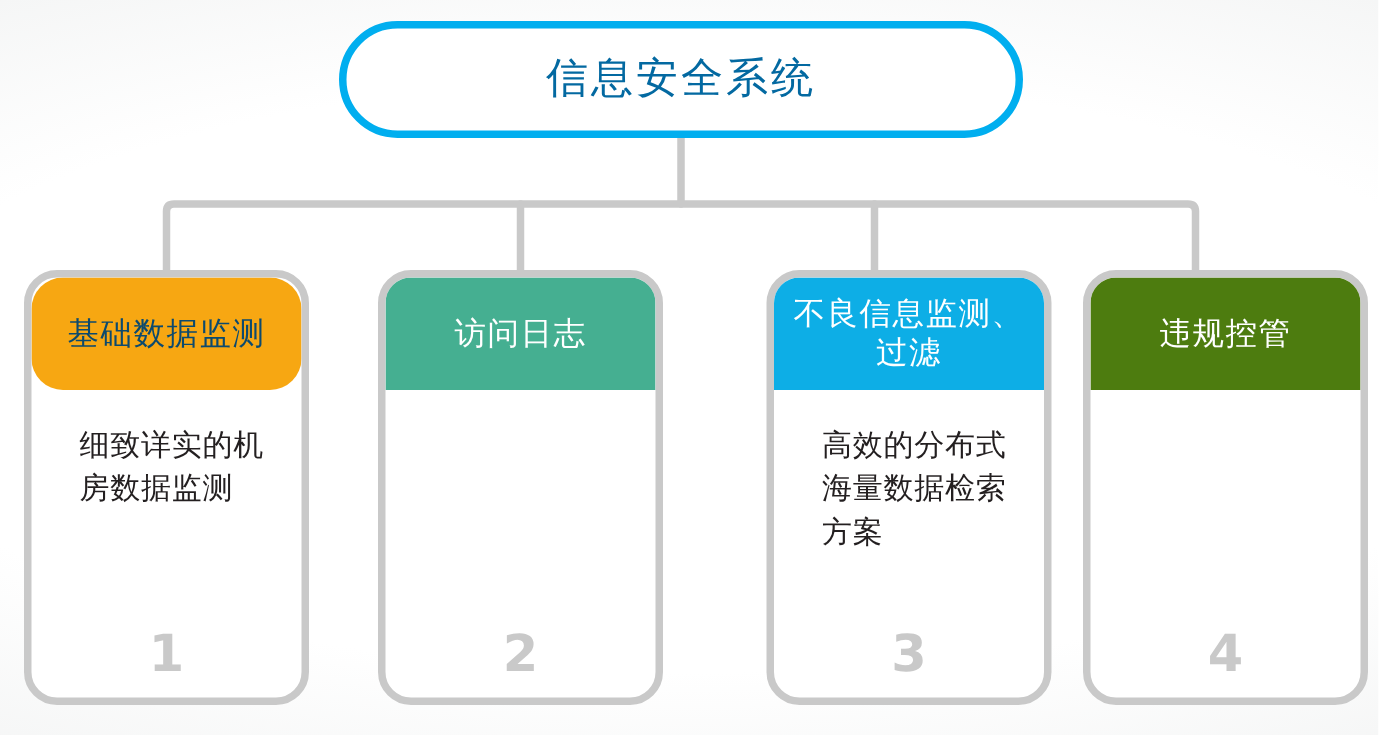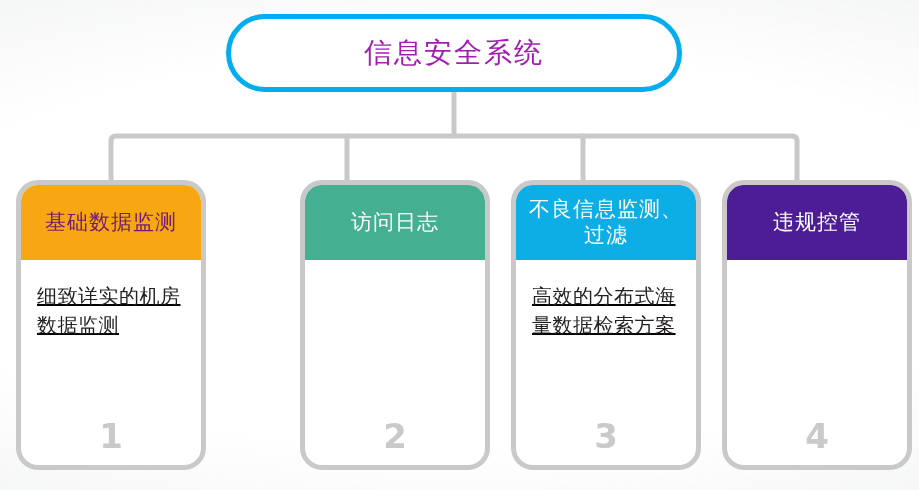--- a/index.html
+++ b/index.html
@@ -82,23 +82,22 @@
     font-size: 21px;
     line-height: 1.22;
     letter-spacing: 1px;
     padding: 0 6px;
     box-sizing: border-box;
     border-radius: 15px 15px 0 0;
   }
   .card-body {
     position: relative;
     height: 205px;
-    padding: 22px 16px 0 16px;
+    padding: 22px 16px 0 32px;
     box-sizing: border-box;
-    text-decoration: underline;
   }
   .card-desc {
     color: #231F20;
     font-size: 20px;
     line-height: 1.45;
     letter-spacing: 0.5px;
   }
   .card-number {
     position: absolute;
     left: 0;
@@ -106,21 +105,21 @@
     bottom: 12px;
     text-align: center;
     color: #C9C9C9;
     font-size: 34px;
     font-weight: bold;
     line-height: 1;
   }
 
   
   #card-0 { left: 16px; }
-  #card-1 { left: 252px; margin-left: 48px; }
+  #card-1 { left: 252px; }
   #card-2 { left: 511px; }
   #card-3 { left: 722px; }
 </style>
 </head>
 <body>
 
 <div id="stage">
 
   <div class="bg-wash"></div>
 
@@ -130,25 +129,25 @@
       <path d="M 454 92 L 454 136"></path>
 
       <path d="M 111 183 L 111 141 Q 111 136 116 136 L 792 136 Q 797 136 797 141 L 797 183"></path>
 
       <path d="M 347 183 L 347 136"></path>
       <path d="M 583 183 L 583 136"></path>
     </g>
   </svg>
 
   <div class="root-node" style="border-color: rgb(0, 174, 239); background-color: rgb(255, 255, 255);">
-    <span class="root-label" style="color: #a21caf; font-family: Liberation Serif, serif;">信息安全系统</span>
+    <span class="root-label" style="color: #0369a1; font-family: Liberation Serif, serif;">信息安全系统</span>
   </div>
 
   <div class="card" id="card-0">
-    <div class="card-header" style="background-color: rgb(247, 167, 18); color: #701a75;">基础数据监测</div>
+    <div class="card-header" style="background-color: rgb(247, 167, 18); color: #0c4a6e; border-radius: 21px;">基础数据监测</div>
     <div class="card-body">
       <div class="card-desc">细致详实的机房数据监测</div>
       <div class="card-number" style="color: rgb(201, 201, 201);">1</div>
     </div>
   </div>
 
   <div class="card" id="card-1">
     <div class="card-header" style="background-color: rgb(69, 175, 145); color: rgb(255, 255, 255);">访问日志</div>
     <div class="card-body">
       <div class="card-number" style="color: rgb(201, 201, 201);">2</div>
@@ -157,19 +156,19 @@
 
   <div class="card" id="card-2">
     <div class="card-header" style="background-color: rgb(13, 174, 230); color: rgb(255, 255, 255);">不良信息监测、过滤</div>
     <div class="card-body">
       <div class="card-desc">高效的分布式海量数据检索方案</div>
       <div class="card-number" style="color: rgb(201, 201, 201);">3</div>
     </div>
   </div>
 
   <div class="card" id="card-3">
-    <div class="card-header" style="background-color: #4c1d95; color: rgb(255, 255, 255);">违规控管</div>
+    <div class="card-header" style="background-color: #4d7c0f; color: rgb(255, 255, 255);">违规控管</div>
     <div class="card-body">
       <div class="card-number" style="color: rgb(201, 201, 201);">4</div>
     </div>
   </div>
 
 </div>
 
 </body></html>

